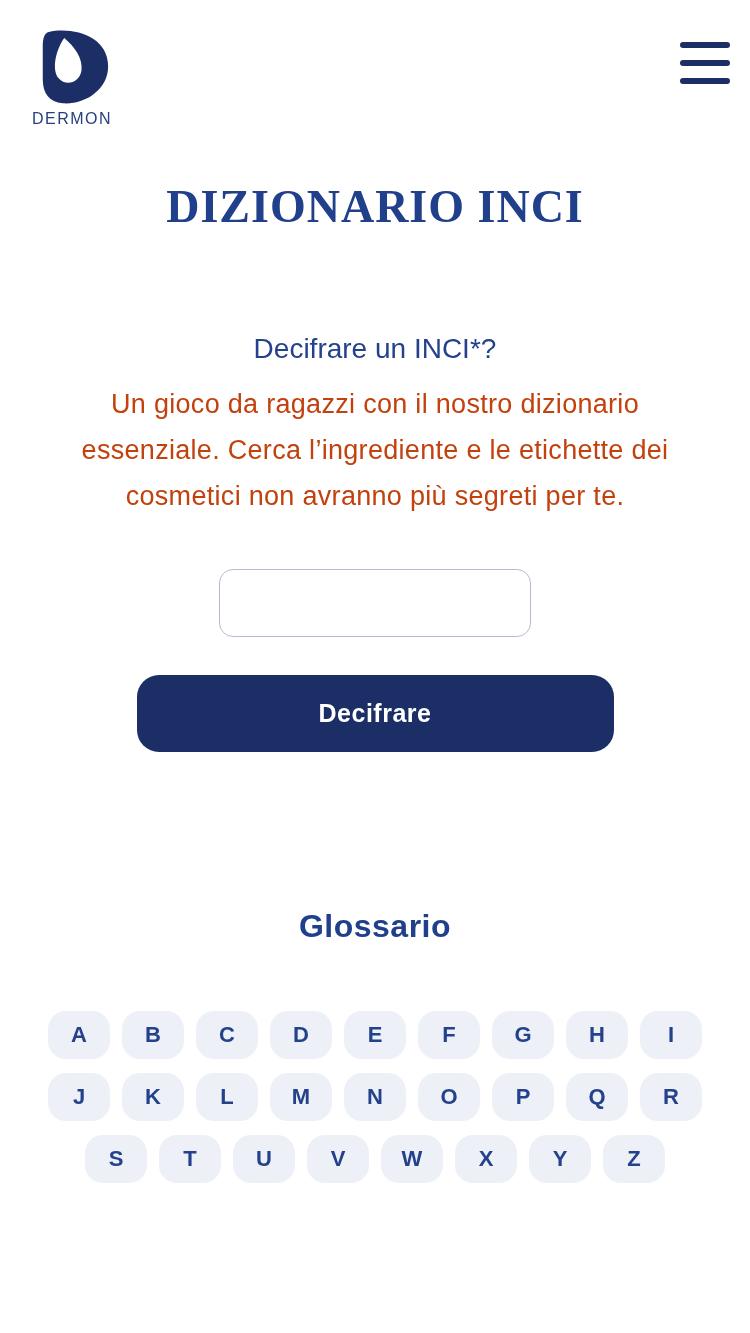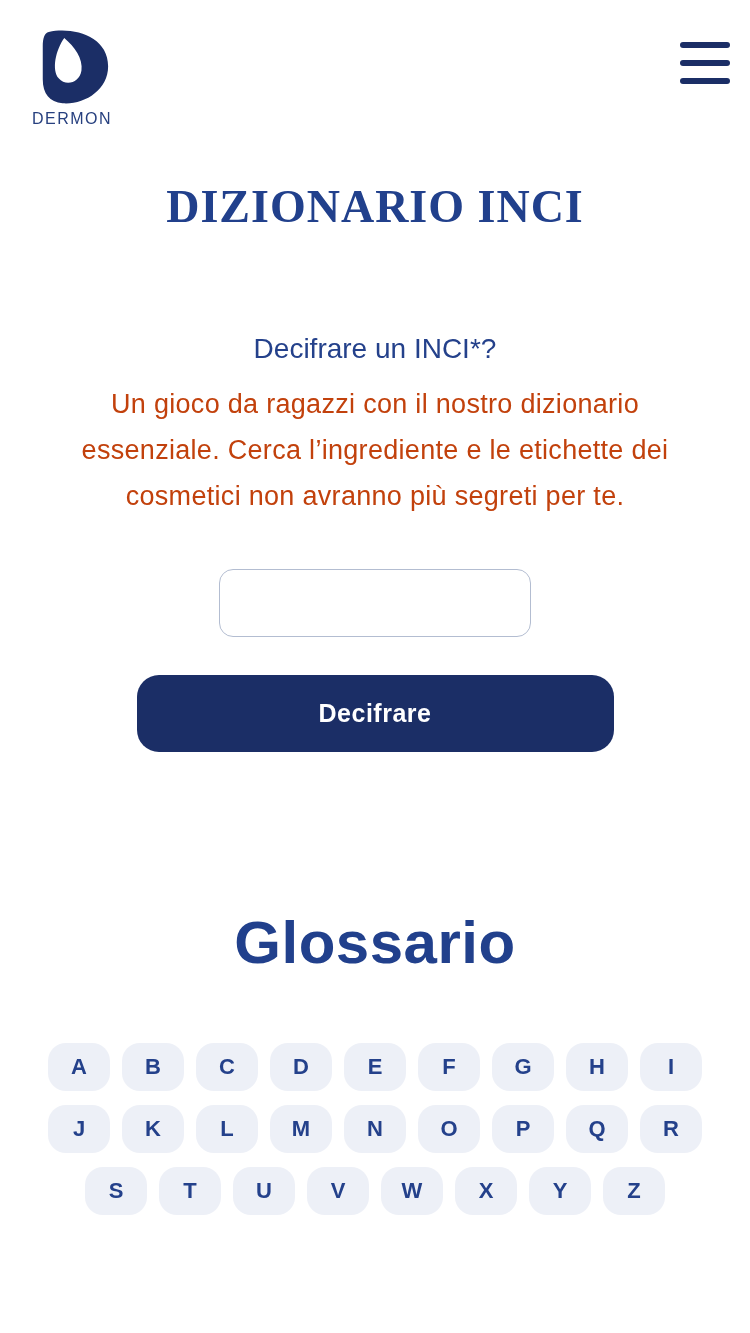--- a/index.html
+++ b/index.html
@@ -113,21 +113,21 @@
     font-weight: 700;
     letter-spacing: 0.5px;
     cursor: pointer;
     font-family: "Liberation Sans", sans-serif;
   }
   
   .glossary-title {
     margin-top: 156px;
     text-align: center;
     color: #21408c;
-    font-size: 60px;
+    font-size: 32px;
     font-weight: 700;
     letter-spacing: 0.5px;
   }
   .glossary-grid {
     margin-top: 66px;
     display: flex;
     flex-direction: column;
     gap: 14px;
     align-items: center;
   }

